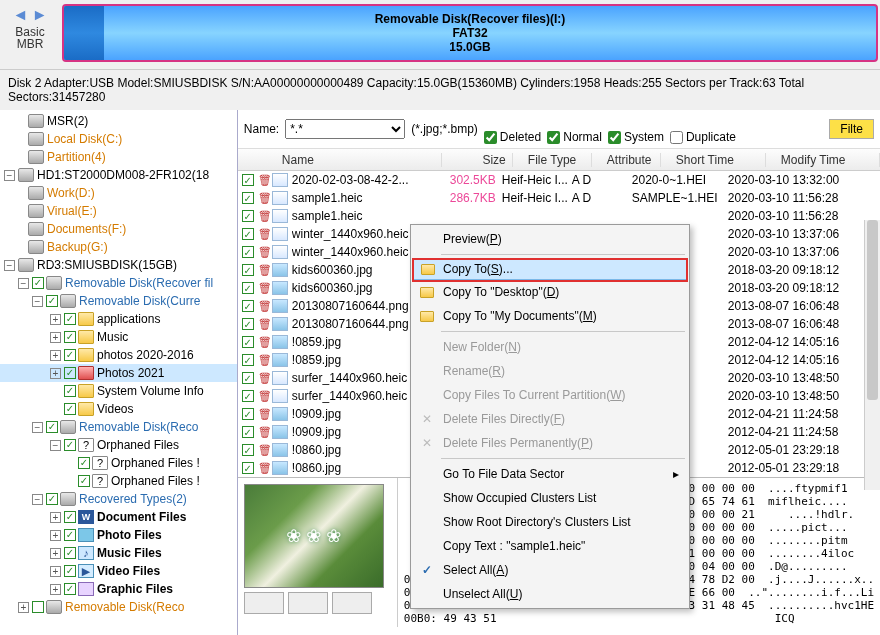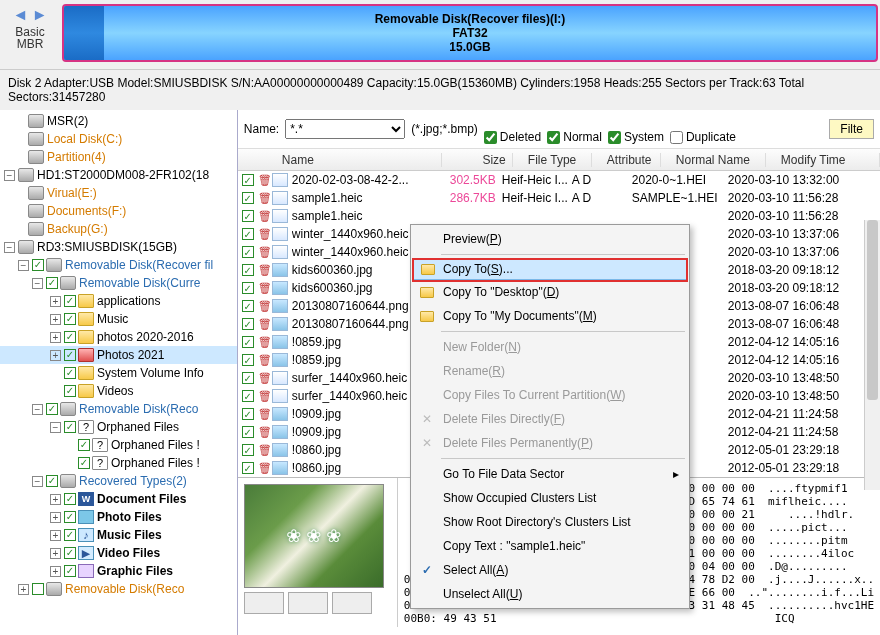--- a/index.html
+++ b/index.html
@@ -42,21 +42,21 @@
 
 .right { flex:1; display:flex; flex-direction:column; background:#fff; position:relative; }
 .tabs { display:flex; border-bottom:1px solid #bbb; background:#f4f4f4; height:22px;}
 .tab { padding: 3px 14px; border-right:1px solid #ccc; cursor:pointer; color:#333;}
 .tab.active{ background:#fff; border-bottom:1px solid #fff; margin-bottom:-1px;}
 
 .filterbar { display:flex; align-items:center; padding:4px 6px; gap:6px; border-bottom:1px solid #ddd;}
 .filterbar select{ width:120px; font-size:12px; height:20px;}
 .filterbar label{ display:flex; align-items:center; gap:3px;margin-top:16px;}
 .filterbar input[type=checkbox]{ accent-color: #2a8c2a; width:13px; height:13px;}
-.filtbtn { border:1px solid #aaa; background:#fef9c3; padding:2px 10px; cursor:pointer;margin-left:24px;}
+.filtbtn { border:1px solid #aaa; background:#fde047; padding:2px 10px; cursor:pointer;margin-left:24px;}
 
 .headerrow { display:flex; background:linear-gradient(#fdfdfd,#ececec); border-bottom:1px solid #ccc; height:22px; align-items:center; font-size:12px; color:#333;}
 .headerrow .col{ border-right:1px solid #ddd; padding:0 6px; overflow:hidden; white-space:nowrap;margin-left:9px;}
 .c-chk{width:20px;} .c-name{width:166px;} .c-size{width:62px;text-align:right;} .c-type{width:70px;} .c-attr{width:60px;} .c-short{width:96px;} .c-mod{flex:1;}
 
 .filerows { overflow:hidden; }
 .frow { display:flex; align-items:center; height:18px; }
 .frow .fchk{width:20px; display:flex; justify-content:center;}
 .frow .fchk .box{width:12px;height:12px;border:1px solid #2a8c2a;display:flex;align-items:center;justify-content:center;}
 .frow .fchk .box::after{content:"✓";color:#2a8c2a;font-size:10px;}
@@ -132,20 +132,25 @@
     <div class="tnode">
         <span class="tspacer" style="width:28px"></span>
         <span class="ticon drive"></span>
         <span class="tlabel orange">Partition(4)</span>
       </div>
     <div class="tnode">
         <span class="tspacer" style="width:4px"></span>
         <span class="twister">−</span>
         <span class="ticon drive"></span>
         <span class="tlabel">HD1:ST2000DM008-2FR102(18</span>
+      </div>
+    <div class="tnode">
+        <span class="tspacer" style="width:28px"></span>
+        <span class="ticon drive"></span>
+        <span class="tlabel orange">Work(D:)</span>
       </div>
     <div class="tnode">
         <span class="tspacer" style="width:28px"></span>
         <span class="ticon drive"></span>
         <span class="tlabel orange">Virual(E:)</span>
       </div>
     <div class="tnode">
         <span class="tspacer" style="width:28px"></span>
         <span class="ticon drive"></span>
         <span class="tlabel orange">Documents(F:)</span>
@@ -317,21 +322,21 @@
       <span style="flex:1"></span>
       <button class="filtbtn">Filte</button>
     </div>
 
     <div class="headerrow">
       <div class="col c-chk"></div>
       <div class="col c-name">Name</div>
       <div class="col c-size">Size</div>
       <div class="col c-type">File Type</div>
       <div class="col c-attr">Attribute</div>
-      <div class="col c-short">Normal Name</div>
+      <div class="col c-short">Short Time</div>
       <div class="col c-mod">Modify Time</div>
     </div>
 
     <div class="filerows" id="filerows">
         <div class="frow">
           <span class="fchk">
             <span class="box"></span>
           </span>
           <span class="del">🗑</span>
           <span class="ficon"></span>

